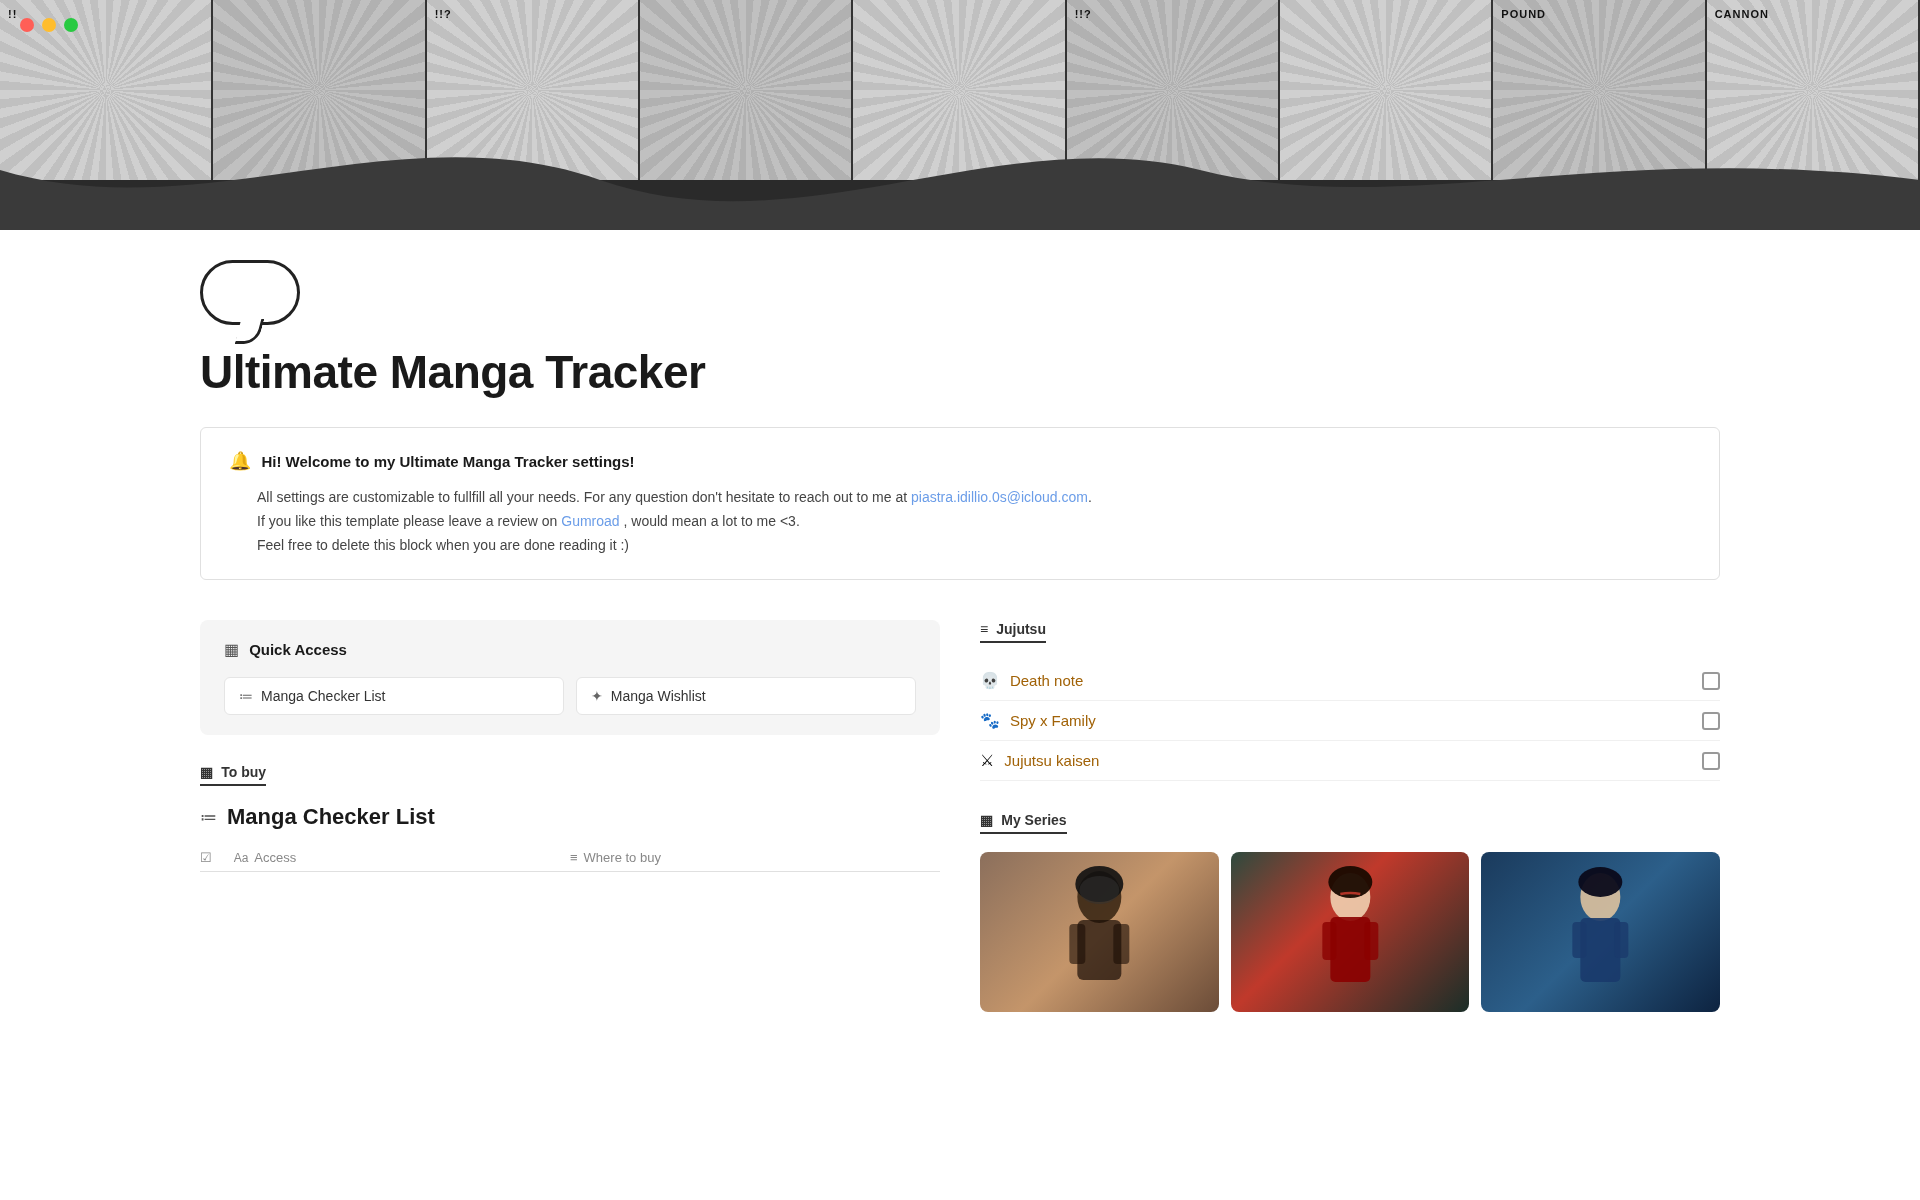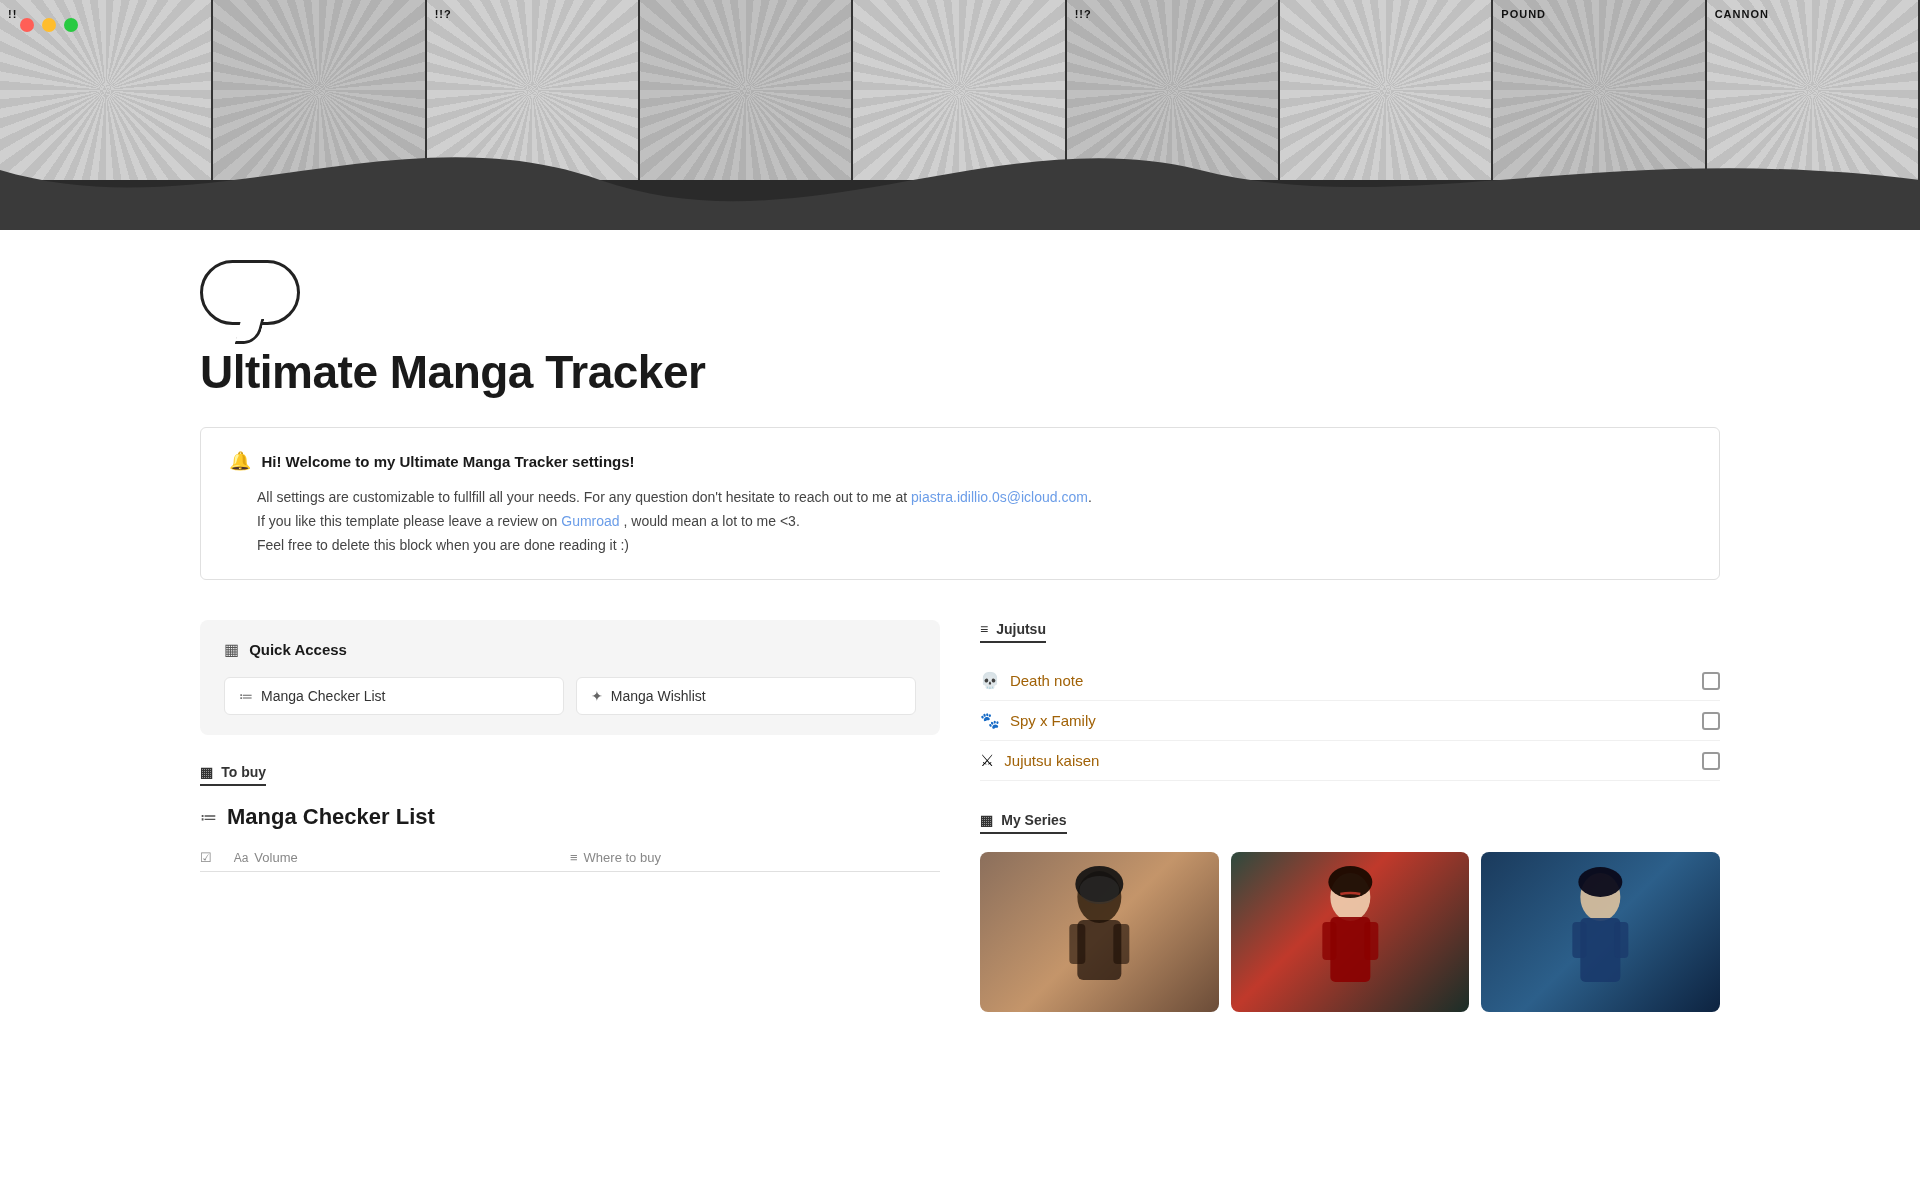--- a/index.html
+++ b/index.html
@@ -433,21 +433,21 @@
 
         <div class="section-heading">
           <span class="section-heading-icon">≔</span>
           <span class="section-heading-title">Manga Checker List</span>
         </div>
 
         <div class="table-headers">
           <div class="table-header-cell">
             <span>☑</span>
             <span style="font-size:12px;margin-left:16px;">Aa</span>
-            <span>Volume</span>
+            <span>Access</span>
           </div>
           <div class="table-header-cell">
             <span>≡</span>
             <span>Where to buy</span>
           </div>
         </div>
       </div>
 
     </div>
 

